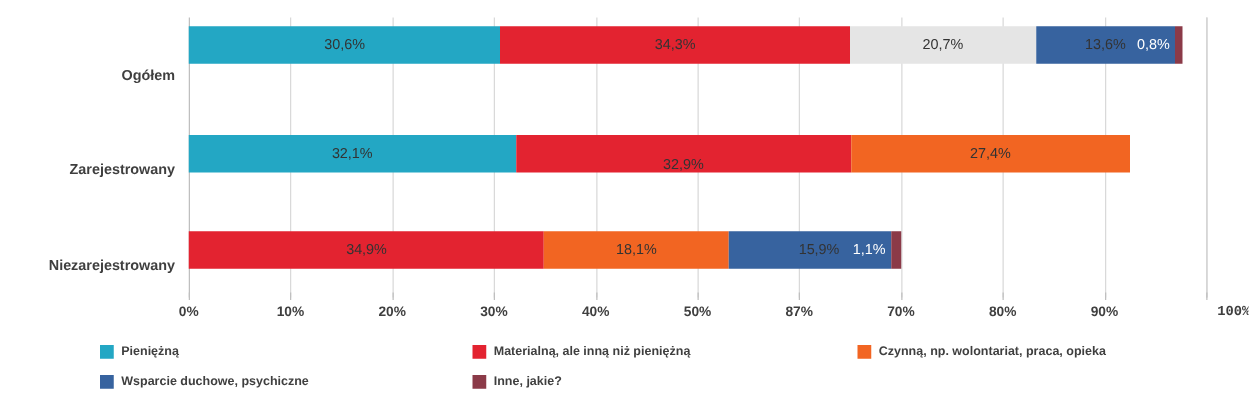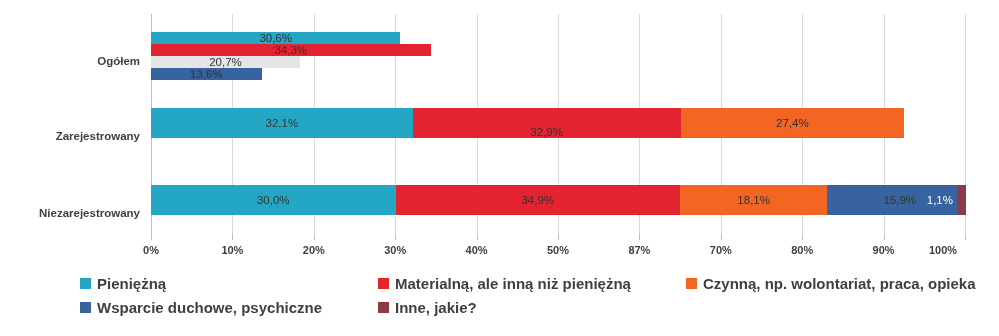--- a/index.html
+++ b/index.html
@@ -141,21 +141,21 @@
     align-items: center;
     white-space: nowrap;
   }
   .legend-swatch {
     width: 11px;
     height: 11px;
     margin-right: 6px;
     flex: none;
   }
   .legend-text {
-    font-size: 15px;
+    font-size: 10px;
     font-weight: bold;
     color: #3f3f3f;
     line-height: 1;
   }
 </style>
 </head>
 <body>
 
 <div id="chart-root">
 
@@ -174,21 +174,21 @@
         <div class="grid-line" style="left: 244.2px;"></div>
         <div class="grid-line" style="left: 325.6px;"></div>
         <div class="grid-line" style="left: 407px;"></div>
         <div class="grid-line" style="left: 488.4px;"></div>
         <div class="grid-line" style="left: 569.8px;"></div>
         <div class="grid-line" style="left: 651.2px;"></div>
         <div class="grid-line" style="left: 732.6px;"></div>
         <div class="grid-line" style="left: 814px;"></div>
       </div>
     <div id="bars-container">
-        <div class="bar-row" style="top: 18px; flex-direction: column;">
+        <div class="bar-row" style="top: 7px;">
           <div class="seg dark-text" style="width: 249.39px; background: rgb(35, 167, 196);">
             <span class="seg-label">30,6%</span>
           </div>
           <div class="seg dark-text" style="width: 279.545px; background: rgb(227, 35, 48);">
             <span class="seg-label">34,3%</span>
           </div>
           <div class="seg dark-text" style="width: 149px; background: #e5e5e5;">
             <span class="seg-label">20,7%</span>
           </div>
           <div class="seg dark-text" style="width: 110.84px; background: rgb(55, 99, 159);">
@@ -203,23 +203,20 @@
             <span class="seg-label">32,1%</span>
           </div>
           <div class="seg dark-text" style="width: 268.135px; background: rgb(227, 35, 48); align-items: flex-end;">
             <span class="seg-label">32,9%</span>
           </div>
           <div class="seg dark-text" style="width: 223.31px; background: rgb(242, 101, 34);">
             <span class="seg-label">27,4%</span>
           </div>
         </div>
         <div class="bar-row" style="top: 171px;">
-          <div class="seg dark-text" style="width: 244.5px; background: rgb(35, 167, 196);">
-            <span class="seg-label">30,0%</span>
-          </div>
           <div class="seg dark-text" style="width: 284.435px; background: rgb(227, 35, 48);">
             <span class="seg-label">34,9%</span>
           </div>
           <div class="seg dark-text" style="width: 147.515px; background: rgb(242, 101, 34);">
             <span class="seg-label">18,1%</span>
           </div>
           <div class="seg dark-text" style="width: 129.585px; background: rgb(55, 99, 159); padding-left: 15px;">
             <span class="seg-label">15,9%</span>
           </div>
           <div class="seg outside-left" style="width: 8.965px; background: rgb(139, 58, 72);">
@@ -244,21 +241,21 @@
       <div class="xtick" style="left: 407px;">50%</div>
       <div class="tick-mark" style="left: 488.4px;"></div>
       <div class="xtick" style="left: 488.4px;">87%</div>
       <div class="tick-mark" style="left: 569.8px;"></div>
       <div class="xtick" style="left: 569.8px;">70%</div>
       <div class="tick-mark" style="left: 651.2px;"></div>
       <div class="xtick" style="left: 651.2px;">80%</div>
       <div class="tick-mark" style="left: 732.6px;"></div>
       <div class="xtick" style="left: 732.6px;">90%</div>
       <div class="tick-mark" style="left: 814px;"></div>
-      <div class="xtick" style="left: 792px;">100%</div>
+      <div class="xtick" style="left: 836px; font-family: Liberation Mono, monospace;">100%</div>
     </div>
 
   <div class="legend" id="legend">
       <div class="legend-item" style="left: 0px; top: 0px;">
         <span class="legend-swatch" style="background: rgb(35, 167, 196);"></span>
         <span class="legend-text">Pieniężną</span>
       </div>
       <div class="legend-item" style="left: 298px; top: 0px;">
         <span class="legend-swatch" style="background: rgb(227, 35, 48);"></span>
         <span class="legend-text">Materialną, ale inną niż pieniężną</span>

